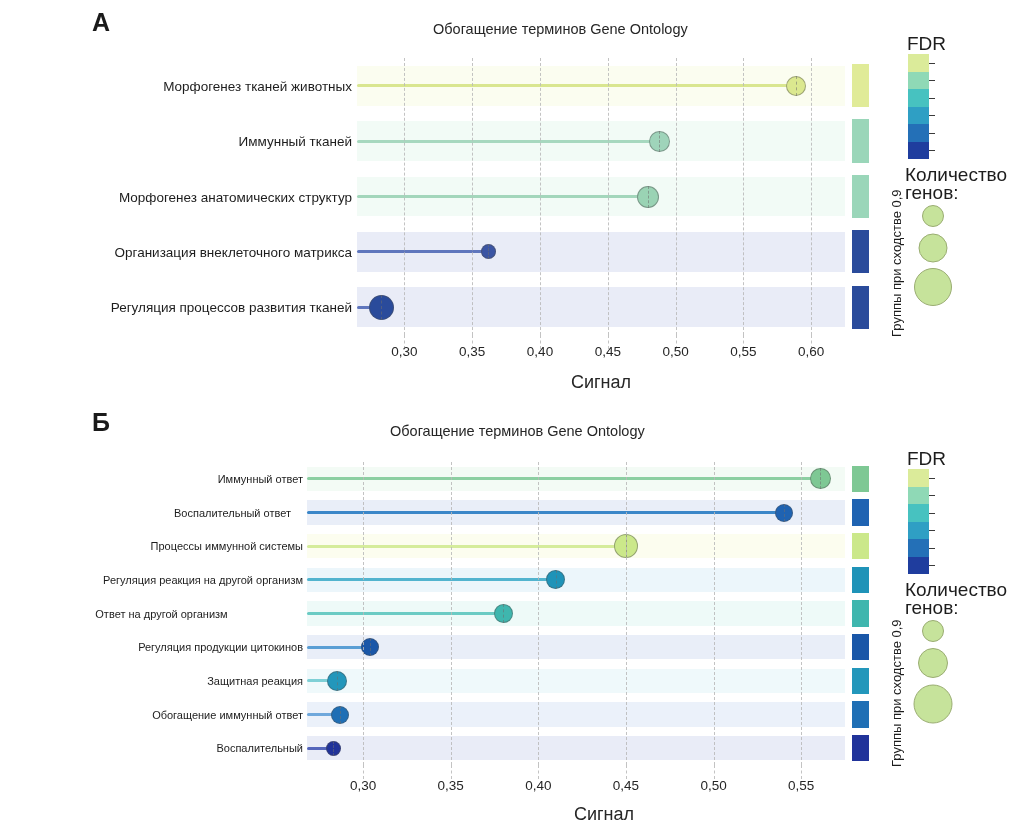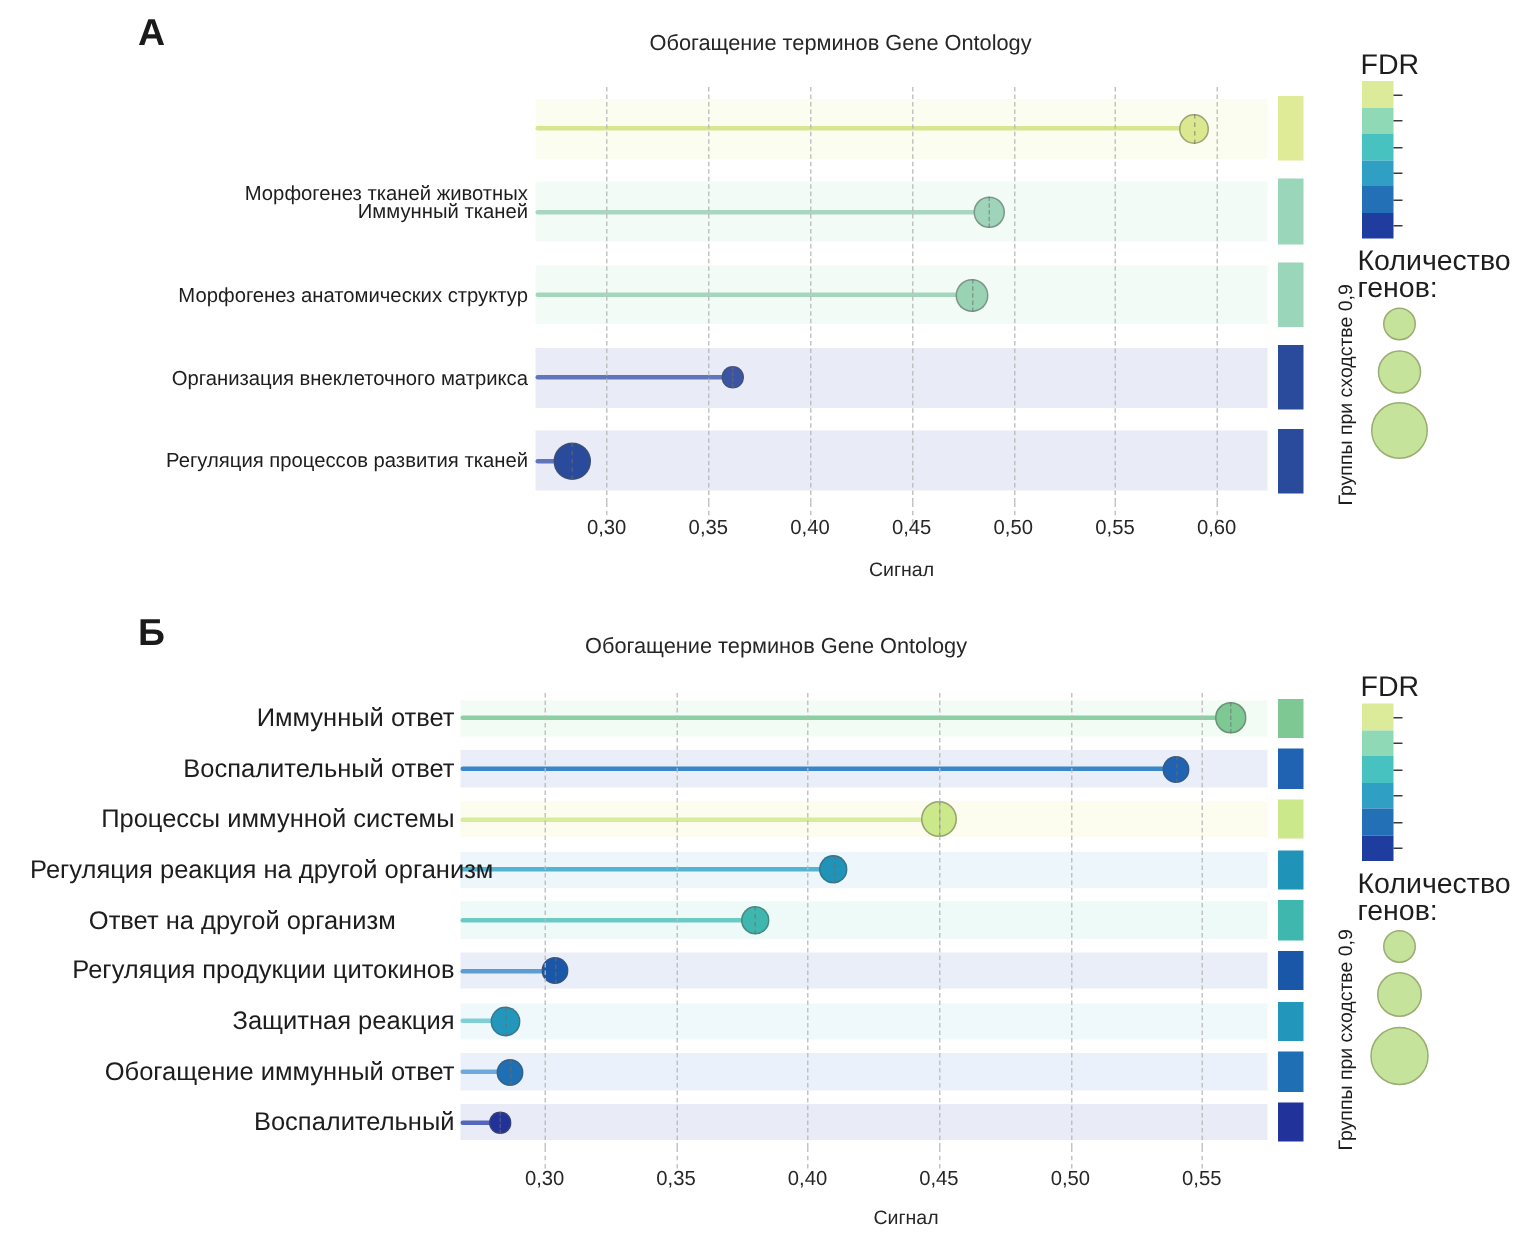--- a/index.html
+++ b/index.html
@@ -71,33 +71,33 @@
 
   
   .cat-label {
     position: absolute;
     text-align: right;
     font-size: 13.5px;
     color: #1d1d1d;
     white-space: nowrap;
     transform: translateY(-50%);
   }
-  #panel-b .cat-label { font-size: 17px; }
+  #panel-b .cat-label { font-size: 11px; }
 
   
   .axis-tick-label {
     position: absolute;
     font-size: 13.5px;
     color: #262626;
     transform: translateX(-50%);
     white-space: nowrap;
   }
   .axis-title {
     position: absolute;
-    font-size: 13px;
+    font-size: 18px;
     color: #262626;
     transform: translateX(-50%);
     white-space: nowrap;
   }
 
   
   .cluster-strip { position: absolute; }
   .cluster-block { position: absolute; left: 0; right: 0; }
   .cluster-title {
     position: absolute;
@@ -176,21 +176,21 @@
         <div class="gridline" style="left: 47.4444px; top: 0px; bottom: 0px;"></div>
         <div class="gridline" style="left: 115.222px; top: 0px; bottom: 0px;"></div>
         <div class="gridline" style="left: 183px; top: 0px; bottom: 0px;"></div>
         <div class="gridline" style="left: 250.778px; top: 0px; bottom: 0px;"></div>
         <div class="gridline" style="left: 318.556px; top: 0px; bottom: 0px;"></div>
         <div class="gridline" style="left: 386.333px; top: 0px; bottom: 0px;"></div>
         <div class="gridline" style="left: 454.111px; top: 0px; bottom: 0px;"></div>
       </div>
 
     <div id="cats-a">
-        <div class="cat-label" style="left: 60px; width: 292px; top: 85.7px; margin-top: 43px;">Морфогенез тканей животных</div>
+        <div class="cat-label" style="left: 60px; width: 292px; top: 85.7px;">Морфогенез тканей животных</div>
         <div class="cat-label" style="left: 60px; width: 292px; top: 141.1px;">Иммунный тканей</div>
         <div class="cat-label" style="left: 60px; width: 292px; top: 196.5px;">Морфогенез анатомических структур</div>
         <div class="cat-label" style="left: 60px; width: 292px; top: 251.9px;">Организация внеклеточного матрикса</div>
         <div class="cat-label" style="left: 60px; width: 292px; top: 307.3px;">Регуляция процессов развития тканей</div>
       </div>
 
     <div id="axis-a">
         <div class="axis-tick-label" style="left: 404.444px; top: 344px;">0,30</div>
         <div class="axis-tick-label" style="left: 472.222px; top: 344px;">0,35</div>
         <div class="axis-tick-label" style="left: 540px; top: 344px;">0,40</div>
@@ -292,21 +292,21 @@
         <div class="gridline" style="left: 56.0782px; top: 0px; bottom: 0px;"></div>
         <div class="gridline" style="left: 143.7px; top: 0px; bottom: 0px;"></div>
         <div class="gridline" style="left: 231.322px; top: 0px; bottom: 0px;"></div>
         <div class="gridline" style="left: 318.945px; top: 0px; bottom: 0px;"></div>
         <div class="gridline" style="left: 406.567px; top: 0px; bottom: 0px;"></div>
         <div class="gridline" style="left: 494.189px; top: 0px; bottom: 0px;"></div>
       </div>
 
     <div id="cats-b">
         <div class="cat-label" style="left: 20px; width: 283px; top: 78.8333px;">Иммунный ответ</div>
-        <div class="cat-label" style="left: 20px; width: 283px; top: 112.5px;">Воспалительный ответ</div>
+        <div class="cat-label" style="left: 8px; width: 283px; top: 112.5px;">Воспалительный ответ</div>
         <div class="cat-label" style="left: 20px; width: 283px; top: 146.167px;">Процессы иммунной системы</div>
         <div class="cat-label" style="left: 20px; width: 283px; top: 179.833px;">Регуляция реакция на другой организм</div>
         <div class="cat-label" style="left: 20px; width: 283px; top: 213.5px; text-align: center;">Ответ на другой организм</div>
         <div class="cat-label" style="left: 20px; width: 283px; top: 247.167px;">Регуляция продукции цитокинов</div>
         <div class="cat-label" style="left: 20px; width: 283px; top: 280.833px;">Защитная реакция</div>
         <div class="cat-label" style="left: 20px; width: 283px; top: 314.5px;">Обогащение иммунный ответ</div>
         <div class="cat-label" style="left: 20px; width: 283px; top: 348.167px;">Воспалительный</div>
       </div>
 
     <div id="axis-b">

